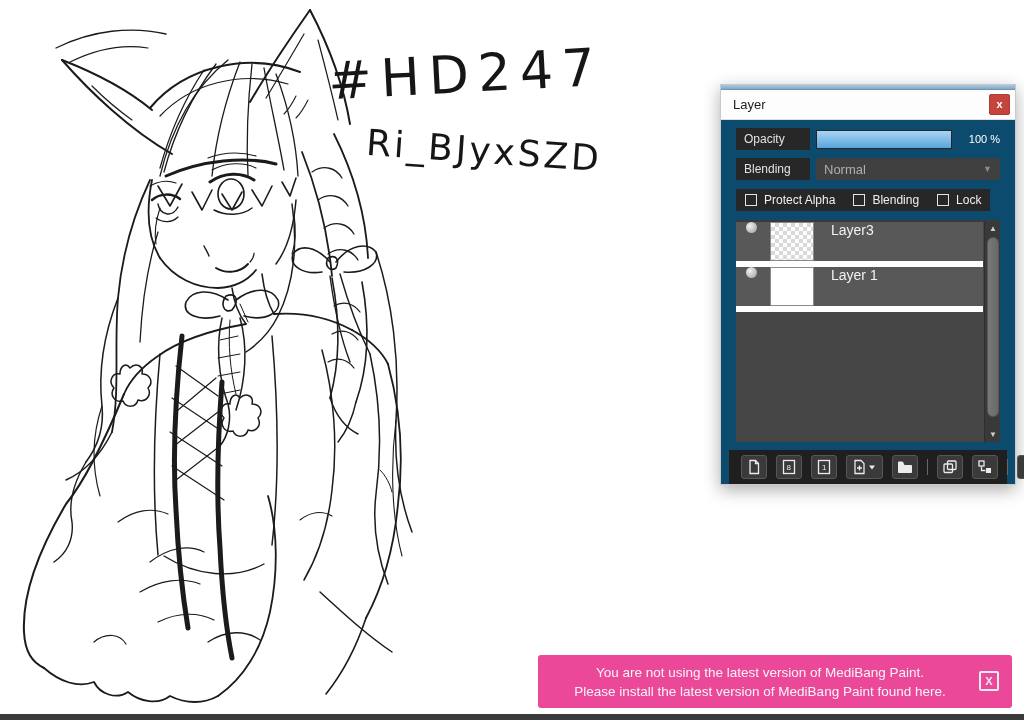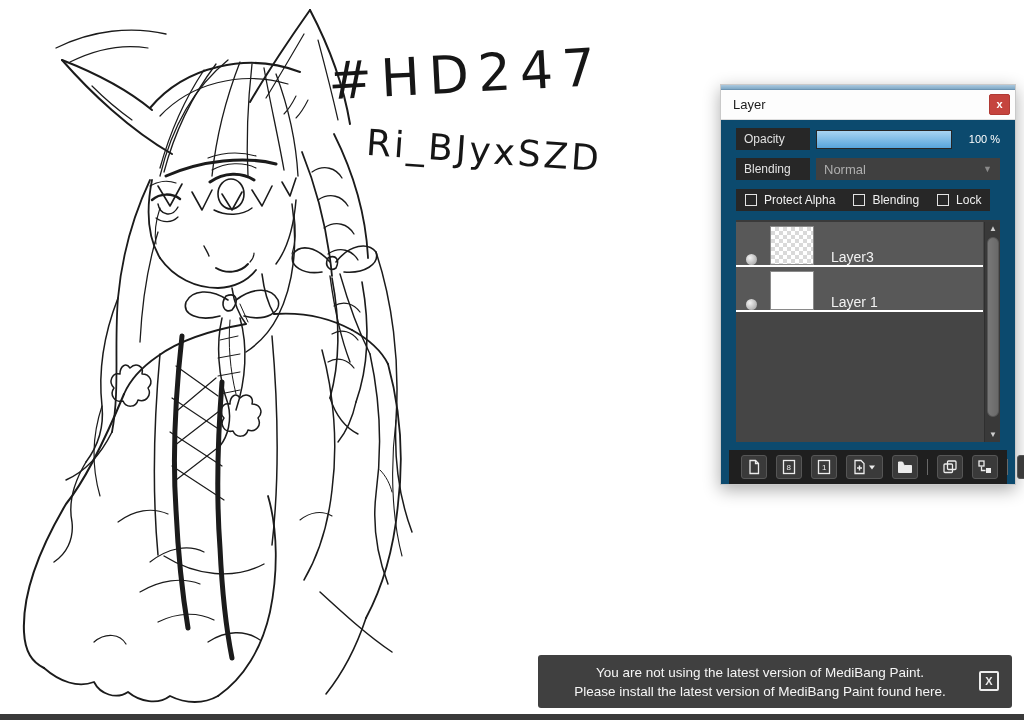--- a/index.html
+++ b/index.html
@@ -66,22 +66,22 @@
     display:flex; align-items:center; gap:7px; padding:4px 9px;
   }
   .cb-box { width:12px; height:12px; border:1px solid #e3e3e3; background:transparent; flex:none; }
 
   .layer-list {
     margin-top:9px; height:222px; background:#454545; position:relative;
     border-top:2px solid #3a3a3a;
   }
   .layer-rows { position:absolute; left:0; top:0; right:17px; }
   .layer-row {
-    height:45px; background:#585858; border-bottom:2px solid #ffffff;
-    display:flex; align-items:flex-end; padding:0 8px 0 10px;
+    height:45px; background:#585858; border-bottom:6px solid #ffffff;
+    display:flex; align-items:flex-start; padding:0 8px 0 10px;
   }
   .layer-row.selected { background:#4292d4; box-shadow: inset 0 0 0 1px #2b6ca3; }
   .vis-dot {
     width:11px; height:11px; border-radius:50%; flex:none;
     background: radial-gradient(circle at 35% 35%, #f2f2f2, #999999);
   }
   .thumb {
     width:44px; height:39px; margin-left:13px; flex:none; background:#ffffff;
     border:1px solid #8a8a8a;
   }
@@ -118,21 +118,21 @@
     width:26px; height:24px; background:#3a3a3a; border:1px solid #565656; border-radius:3px;
     display:flex; align-items:center; justify-content:center; flex:none;
   }
   .tbtn.wide { width:37px; }
   .tsep { width:1px; height:16px; background:#686868; flex:none; }
   .tbtn svg { display:block; }
 
   
   .toast {
     position:absolute; left:538px; top:655px; width:474px; height:53px;
-    background:#404040; border-radius:3px;
+    background:#ec4899; border-radius:3px;
     color:#f5f5f5; font-size:13.5px; line-height:19px;
     display:flex; align-items:center;
   }
   .toast-text { flex:1; text-align:center; padding:0 40px 0 10px; }
   .toast-close {
     position:absolute; right:13px; top:16px;
     width:20px; height:20px; border:2px solid #ededed; border-radius:2px;
     color:#ededed; font-size:11px; font-weight:bold;
     display:flex; align-items:center; justify-content:center;
   }

